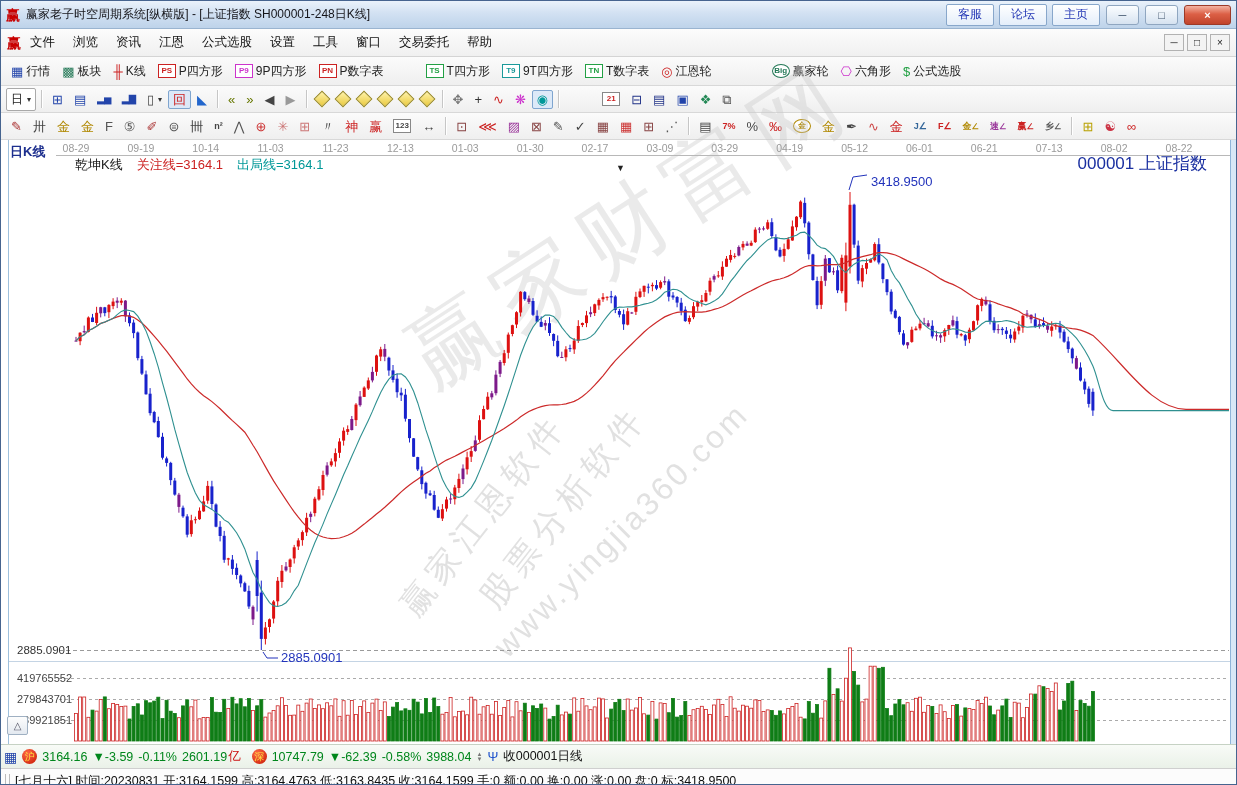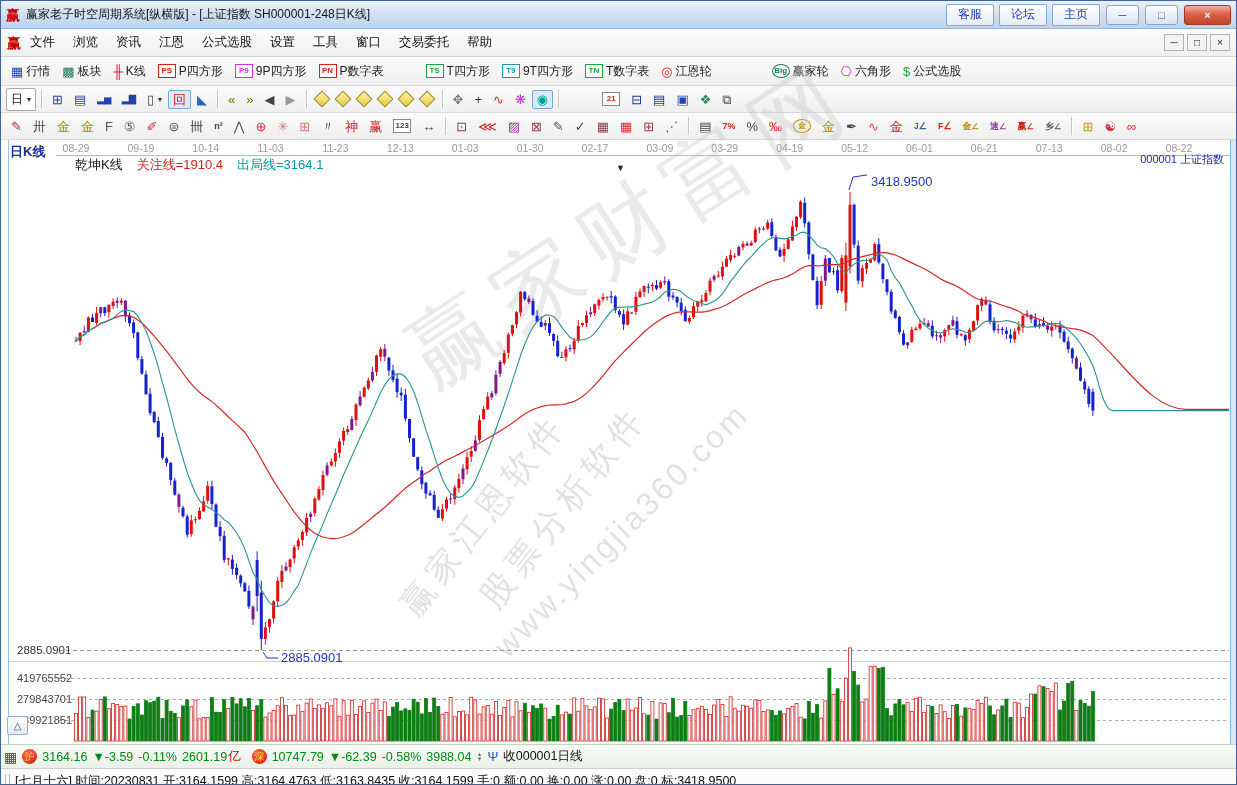--- a/index.html
+++ b/index.html
@@ -37,21 +37,21 @@
   .tb-sep{width:1px;height:18px;background:#c6c6c6;box-shadow:1px 0 0 #fff;margin:0 4px;flex:none;}
   .dia{width:10px;height:10px;transform:rotate(45deg);background:linear-gradient(135deg,#fff3a8,#e9c93f);
     border:1px solid #97871f;margin:3px 4px;flex:none;}
   .drop{font-size:8px;color:#333;margin-left:1px;}
   
   .chartarea{height:604px;background:#fff;position:relative;}
   .chartarea svg{position:absolute;left:0;top:0;}
   .pane-label{position:absolute;left:9px;top:3px;font-size:13px;font-weight:bold;color:#1d2f8e;z-index:5;}
   .legend{position:absolute;left:74px;top:16px;font-size:13px;z-index:5;display:flex;gap:14px;white-space:nowrap;}
   .legend .qk{color:#1a1a1a;} .legend .att{color:#cc2222;} .legend .exit{color:#009898;}
-  .symbol{position:absolute;right:12px;top:12px;font-size:11px;color:#1a2fa0;z-index:5;}
+  .symbol{position:absolute;right:29px;top:12px;font-size:17px;color:#1a2fa0;z-index:5;}
   .drop-tri{position:absolute;left:615px;top:23px;font-size:9px;color:#222;z-index:5;}
   .wm{position:absolute;color:#c9c9c9;z-index:1;pointer-events:none;white-space:nowrap;}
   .wm1{left:415px;top:165px;font-size:88px;letter-spacing:14px;opacity:.38;transform:rotate(-33deg);transform-origin:left center;}
   .wm2{left:425px;top:440px;font-size:34px;letter-spacing:7px;opacity:.55;transform:rotate(-52deg);transform-origin:left bottom;}
   .wm3{left:505px;top:432px;font-size:34px;letter-spacing:7px;opacity:.55;transform:rotate(-52deg);transform-origin:left bottom;}
   .wm4{left:512px;top:488px;font-size:32px;letter-spacing:3px;opacity:.55;transform:rotate(-45deg);transform-origin:left bottom;}
   .wm5{left:862px;top:398px;font-size:30px;letter-spacing:2px;color:#d4d4d4;}
   .tri-btn{position:absolute;left:6px;top:576px;width:19px;height:17px;z-index:6;
     border:1px solid #9fb0c2;background:linear-gradient(#fdfdfd,#e3e9f0);font-size:10px;color:#556;
     display:flex;align-items:center;justify-content:center;border-radius:2px;}
@@ -1182,21 +1182,21 @@
         <path d="M 75.0 200.8 L 79.1 196.7 L 83.2 194.8 L 87.4 190.5 L 91.5 188.8 L 95.6 186.2 L 99.7 183.4 L 103.8 182.1 L 107.9 180.2 L 112.1 178.4 L 116.2 174.6 L 120.3 171.4 L 124.4 169.9 L 128.5 170.5 L 132.6 171.6 L 136.8 176.1 L 140.9 182.8 L 145.0 190.9 L 149.1 201.7 L 153.2 213.7 L 157.3 227.2 L 161.5 242.9 L 165.6 257.5 L 169.7 273.2 L 173.8 289.4 L 177.9 304.2 L 182.0 318.5 L 186.2 332.5 L 190.3 343.3 L 194.4 353.0 L 198.5 360.3 L 202.6 364.7 L 206.7 367.0 L 210.9 369.4 L 215.0 372.6 L 219.1 375.5 L 223.2 379.9 L 227.3 382.2 L 231.4 387.1 L 235.6 392.7 L 239.7 399.9 L 243.8 408.9 L 247.9 421.0 L 252.0 432.5 L 256.1 439.5 L 260.3 449.8 L 264.4 456.5 L 268.5 462.6 L 272.6 465.9 L 276.7 466.5 L 280.9 465.2 L 285.0 462.7 L 289.1 458.0 L 293.2 450.8 L 297.3 445.3 L 301.4 434.6 L 305.6 423.6 L 309.7 413.1 L 313.8 402.8 L 317.9 393.6 L 322.0 384.1 L 326.1 373.9 L 330.3 364.1 L 334.4 354.7 L 338.5 344.8 L 342.6 334.7 L 346.7 325.8 L 350.8 316.3 L 355.0 306.9 L 359.1 297.6 L 363.2 288.9 L 367.3 280.4 L 371.4 271.4 L 375.5 261.7 L 379.7 252.5 L 383.8 245.1 L 387.9 239.2 L 392.0 235.3 L 396.1 234.0 L 400.2 233.9 L 404.4 237.0 L 408.5 242.8 L 412.6 251.3 L 416.7 262.7 L 420.8 276.2 L 424.9 289.9 L 429.1 302.3 L 433.2 315.3 L 437.3 327.9 L 441.4 339.2 L 445.5 347.3 L 449.6 353.4 L 453.8 356.5 L 457.9 357.4 L 462.0 355.9 L 466.1 352.2 L 470.2 347.8 L 474.3 340.9 L 478.5 331.1 L 482.6 321.1 L 486.7 310.8 L 490.8 300.3 L 494.9 289.0 L 499.1 277.3 L 503.2 265.8 L 507.3 253.5 L 511.4 240.9 L 515.5 228.1 L 519.6 215.3 L 523.8 204.3 L 527.9 194.8 L 532.0 187.0 L 536.1 181.7 L 540.2 178.2 L 544.3 175.1 L 548.5 175.0 L 552.6 176.5 L 556.7 180.9 L 560.8 187.4 L 564.9 192.5 L 569.0 197.2 L 573.2 199.7 L 577.3 200.2 L 581.4 199.8 L 585.5 199.0 L 589.6 196.9 L 593.7 193.3 L 597.9 187.7 L 602.0 181.7 L 606.1 176.4 L 610.2 171.3 L 614.3 168.2 L 618.4 167.1 L 622.6 167.2 L 626.7 166.8 L 630.8 166.9 L 634.9 166.1 L 639.0 165.2 L 643.1 164.1 L 647.3 163.2 L 651.4 161.9 L 655.5 159.8 L 659.6 156.5 L 663.7 152.2 L 667.8 150.8 L 672.0 149.2 L 676.1 149.8 L 680.2 151.8 L 684.3 155.3 L 688.4 158.4 L 692.5 160.5 L 696.7 161.8 L 700.8 163.6 L 704.9 164.8 L 709.0 163.2 L 713.1 161.1 L 717.3 158.3 L 721.4 153.9 L 725.5 147.7 L 729.6 141.4 L 733.7 136.4 L 737.8 130.9 L 742.0 125.3 L 746.1 120.5 L 750.2 116.7 L 754.3 112.1 L 758.4 107.4 L 762.5 103.6 L 766.7 99.9 L 770.8 98.0 L 774.9 97.5 L 779.0 98.4 L 783.1 98.9 L 787.2 98.3 L 791.4 96.6 L 795.5 95.3 L 799.6 92.6 L 803.7 92.1 L 807.8 95.3 L 811.9 99.7 L 816.1 105.2 L 820.2 107.7 L 824.3 108.6 L 828.4 112.0 L 832.5 116.4 L 836.6 123.8 L 840.8 129.4 L 844.9 132.6 L 849.0 127.7 L 853.1 124.2 L 857.2 121.7 L 861.3 120.4 L 865.5 120.8 L 869.6 119.5 L 873.7 116.8 L 877.8 114.0 L 881.9 116.1 L 886.0 119.8 L 890.2 130.5 L 894.3 137.8 L 898.4 142.9 L 902.5 150.6 L 906.6 158.5 L 910.8 165.6 L 914.9 174.0 L 919.0 180.1 L 923.1 184.7 L 927.2 188.1 L 931.3 190.6 L 935.5 192.4 L 939.6 193.0 L 943.7 191.5 L 947.8 189.8 L 951.9 188.8 L 956.0 189.4 L 960.2 190.5 L 964.3 192.1 L 968.4 192.4 L 972.5 190.9 L 976.6 187.8 L 980.7 184.0 L 984.9 181.4 L 989.0 181.1 L 993.1 182.1 L 997.2 181.6 L 1001.3 181.2 L 1005.4 180.5 L 1009.6 181.4 L 1013.7 182.4 L 1017.8 184.6 L 1021.9 186.2 L 1026.0 187.2 L 1030.1 186.9 L 1034.3 186.6 L 1038.4 186.1 L 1042.5 185.5 L 1046.6 185.1 L 1050.7 183.9 L 1054.8 183.3 L 1059.0 183.9 L 1063.1 186.5 L 1067.2 190.1 L 1071.3 193.9 L 1075.4 198.1 L 1079.5 203.7 L 1083.7 210.2 L 1087.8 217.6 L 1091.9 226.0 C 1098 240.0 1102 270.6 1112 270.6 L 1228 270.6" fill="none" stroke="#2f9090" stroke-width="1.1"></path>
         <polyline points="848,50 852,37 866,35" fill="none" stroke="#2233bb"></polyline>
         <text x="870" y="46" font-size="13" fill="#2233bb">3418.9500</text>
         <polyline points="262,512 266,518 277,518" fill="none" stroke="#2233bb"></polyline>
         <text x="280" y="522" font-size="13" fill="#2233bb">2885.0901</text>
       </svg>
 
     <div class="pane-label">日K线</div>
     <div class="legend">
       <span class="qk">乾坤K线</span>
-      <span class="att">关注线=1910.4</span>
+      <span class="att">关注线=3164.1</span>
       <span class="exit">出局线=3164.1</span>
     </div>
     <div class="symbol">000001 上证指数</div>
     <div class="drop-tri">▼</div>
     <div class="tri-btn">△</div>
   </div>
 
   <div class="status1">
     <span class="mini-table">▦</span>
     <span class="badge">沪</span>

